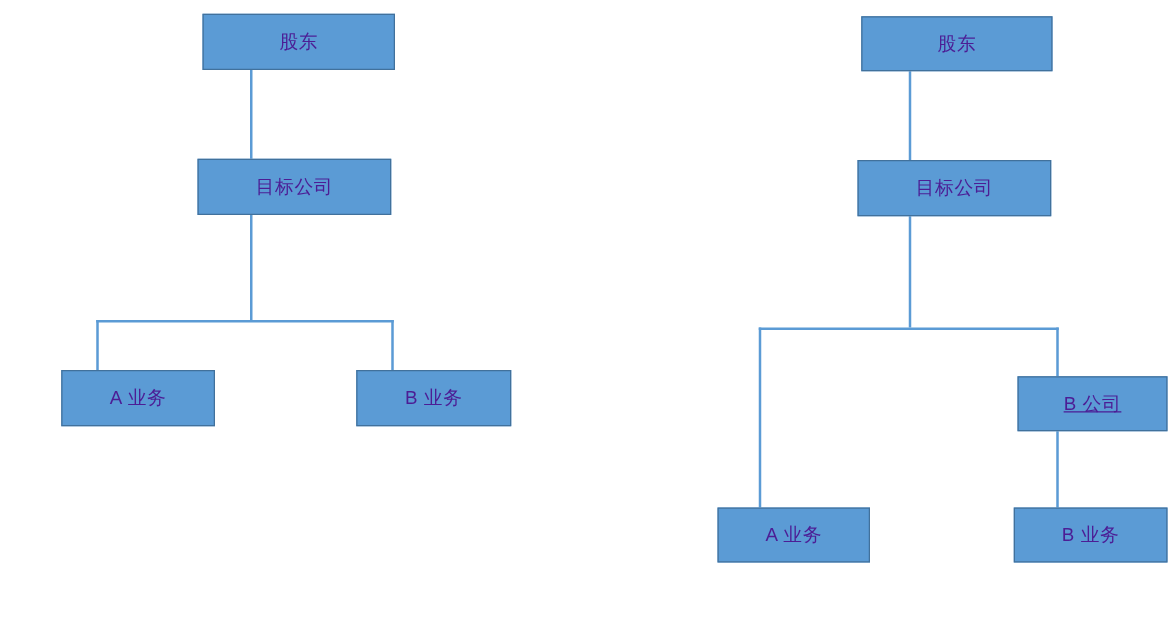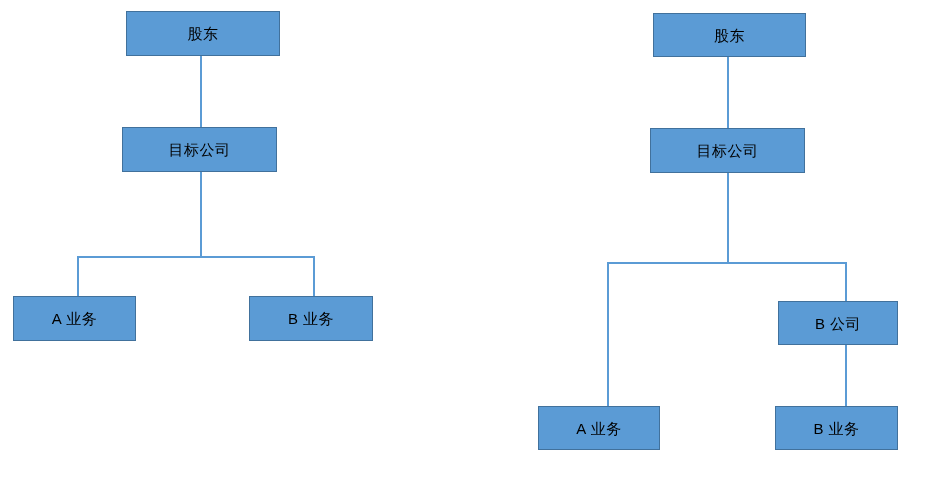--- a/index.html
+++ b/index.html
@@ -16,29 +16,30 @@
     width: 938px;
     height: 500px;
     background: #ffffff;
     overflow: hidden;
   }
   .node {
     position: absolute;
     box-sizing: border-box;
     background: #5b9bd5;
     border: 1px solid #41719c;
-    color: #000000;
+    color: #4c1d95;
     display: flex;
     align-items: center;
     justify-content: center;
     font-size: 15px;
     line-height: 1;
     letter-spacing: 0.5px;
     white-space: nowrap;
     z-index: 2;
+    margin-left: 36px;
   }
   .conn {
     position: absolute;
     background: #5b9bd5;
     z-index: 1;
   }
   .conn.v { width: 2px; }
   .conn.h { height: 2px; }
 </style>
 </head>
@@ -87,21 +88,21 @@
     <div class="conn v" style="left:845px; top:345px; height:61px;"></div>
 
     <div class="node" style="left:653px; top:13px; width:153px; height:44px;">
       <span>股东</span>
     </div>
 
     <div class="node" style="left:650px; top:128px; width:155px; height:45px;">
       <span>目标公司</span>
     </div>
 
-    <div class="node" style="left:778px; top:301px; width:120px; height:44px;">
+    <div class="node" style="left:778px; top:301px; width:120px; height:44px;text-decoration:underline;">
       <span>B 公司</span>
     </div>
 
     <div class="node" style="left:538px; top:406px; width:122px; height:44px;">
       <span>A 业务</span>
     </div>
 
     <div class="node" style="left:775px; top:406px; width:123px; height:44px;">
       <span>B 业务</span>
     </div>

